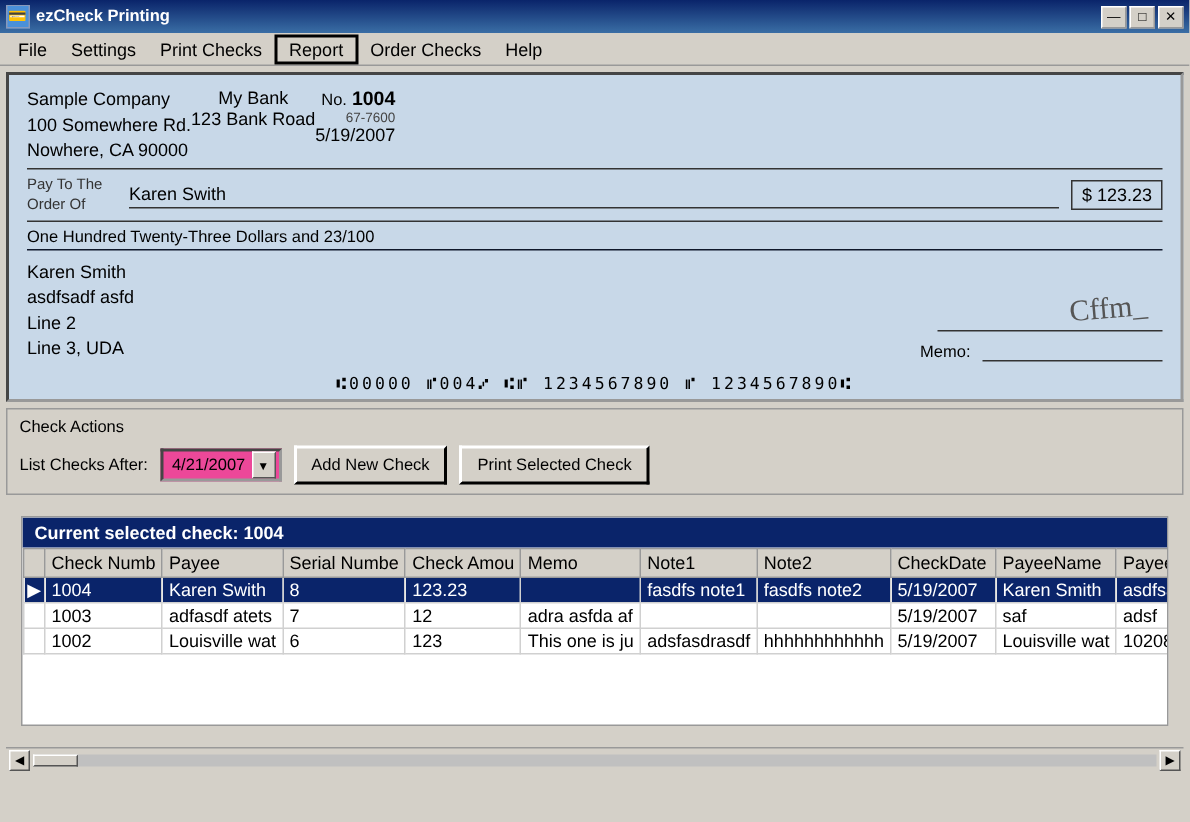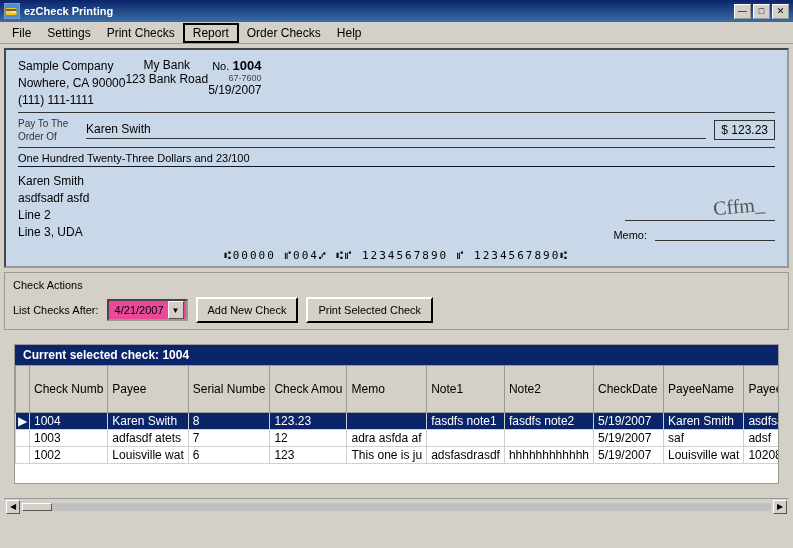--- a/index.html
+++ b/index.html
@@ -141,21 +141,21 @@
       color: white;
       padding: 3px 8px;
       font-size: 12px;
       font-weight: bold;
     }
     .table-scroll { overflow-x: auto; overflow-y: auto; height: calc(100% - 22px); }
     table { width: 100%; border-collapse: collapse; font-size: 11px; }
     thead tr { background: #d4d0c8; }
     thead th {
       border: 1px solid #999;
-      padding: 16px 4px;
+      padding: 2px 4px;
       text-align: left;
       font-weight: normal;
       white-space: nowrap;
       min-width: 70px;
     }
     tbody tr { background: white; }
     tbody tr.selected { background: #0a246a; color: white; }
     tbody td {
       border: 1px solid #d0d0d0;
       padding: 1px 4px;
@@ -196,22 +196,22 @@
   <div class="menu-item">Print Checks</div>
   <div class="menu-item highlighted">Report</div>
   <div class="menu-item">Order Checks</div>
   <div class="menu-item">Help</div>
 </div>
 
 <div class="check-area">
   <div class="check-header">
     <div class="company-info">
       <div>Sample Company</div>
+      <div>100 Somewhere Rd.</div>
       <div>Nowhere, CA 90000</div>
-      <div>(111) 111-1111</div>
     </div>
     <div class="bank-info">
       <div>My Bank</div>
       <div>123 Bank Road</div>
     </div>
     <div class="check-number-info">
       <div>
         <span class="check-no-label">No.</span>
         <span class="check-no-value">1004</span>
       </div>

